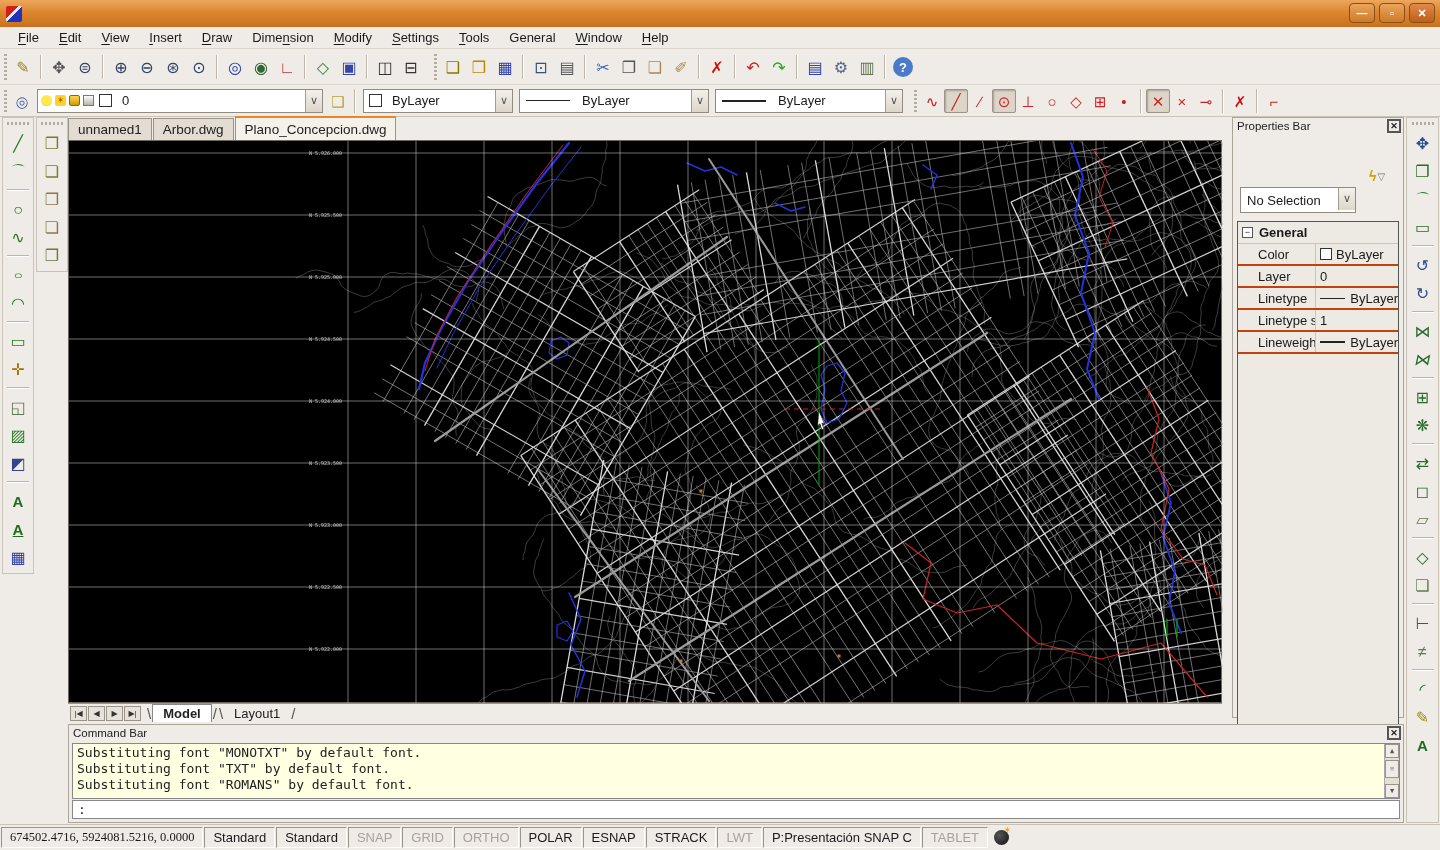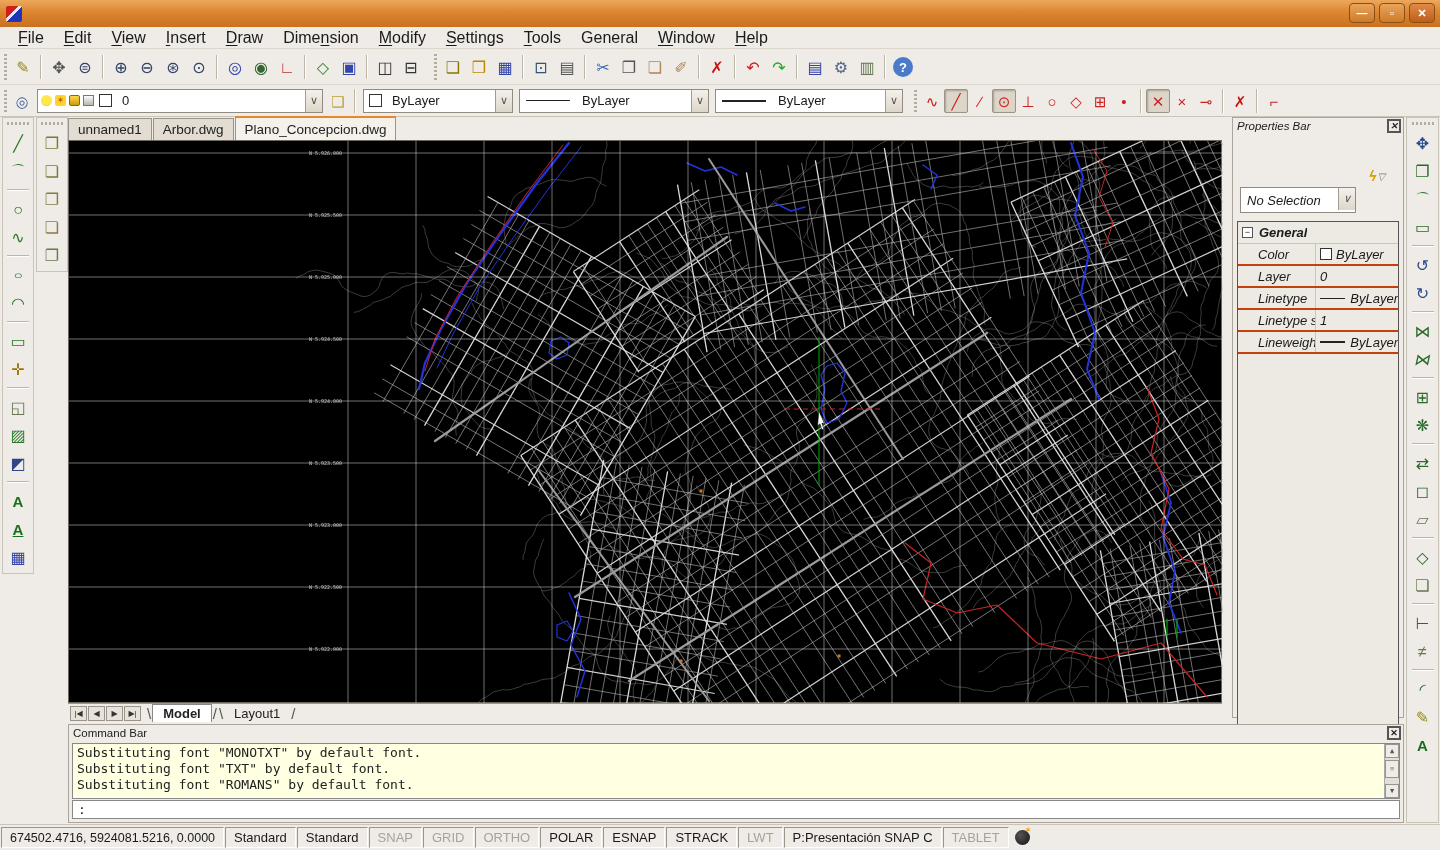--- a/index.html
+++ b/index.html
@@ -16,21 +16,21 @@
     font-size:13px; text-shadow:0 1px 1px rgba(0,0,0,.4); }
   .winbtns { position:absolute; right:5px; top:3px; display:flex; gap:4px; }
   .winbtns .tbtn { width:24px; height:20px; border-radius:4px; border:1px solid #8a5013;
     background:linear-gradient(#E9A45C,#CE7B28); color:#fff; font-size:11px; line-height:18px;
     text-align:center; font-weight:bold; }
   .winbtns .tbtn:last-child { background:linear-gradient(#E08A4A,#BF5E1A); }
 
   
   .menubar { position:absolute; left:0; top:27px; width:1440px; height:22px; background:#EFEBE7;
     display:flex; align-items:center; padding-left:8px; border-bottom:1px solid #DCD6CC; }
-  .menu-item { padding:2px 10px; font-size:16px; }
+  .menu-item { padding:2px 10px; font-size:13px; }
   .menu-item u { text-underline-offset:2px; }
 
   
   .tbrow { position:absolute; left:0; width:1440px; background:#EFEBE7; display:flex; align-items:center; }
   .tb1 { top:49px; height:36px; border-bottom:1px solid #DCD6CC; }
   .tb2 { top:85px; height:32px; border-bottom:1px solid #C9C3B8; }
   .grip { width:6px; align-self:stretch; margin:3px 3px 3px 4px;
     background:repeating-linear-gradient(#EFEBE7 0 2px,#B3AC9F 2px 4px); width:3px; }
   .tbtn { display:inline-block; min-width:26px; height:26px; line-height:25px; text-align:center;
     font-size:16px; border:1px solid transparent; border-radius:2px; }
@@ -90,21 +90,21 @@
   .vcr { display:flex; margin-left:2px; }
   .vcr .tbtn { min-width:17px; height:15px; line-height:14px; font-size:8px; border:1px solid #9A948A;
     background:#E8E3DA; border-radius:0; margin-right:1px; color:#222; }
   .mtabs { display:flex; align-items:center; height:19px; margin-left:4px; }
   .mtab { position:relative; padding:0 10px; line-height:17px; font-size:13px; color:#222; }
   .mtab.active { background:#fff; font-weight:bold; border:1px solid #888; border-bottom:none; }
   .mslash { color:#555; font-size:15px; padding:0 1px; }
 
   
   .props { position:absolute; left:1232px; top:117px; width:172px; height:601px; background:#EFEBE7;
-    border:1px solid #ABA49A;font-style:italic; }
+    border:1px solid #ABA49A; }
   .paneltitle { height:17px; font-size:11.5px; padding:2px 4px; position:relative; color:#222; }
   .panelclose { position:absolute; right:2px; top:1px; width:14px; height:14px; border:2px solid #555;
     font-size:9px; line-height:10px; text-align:center; font-weight:bold; background:#EFEBE7; }
   .propshead { display:flex; align-items:center; padding:4px 4px 6px; }
   .propshead .combo { flex:0 0 116px; height:26px;margin-top:48px; }
   .flash { font-size:14px; color:#D8A000; font-weight:bold; margin-left:10px; }
   .funnel { font-size:10px; color:#777; margin-left:1px; }
   .propgrid { margin:2px 4px; border:1px solid #555; background:#EDE9E3; height:530px; overflow:hidden; }
   .prow { display:flex; border-bottom:2px solid #c2410c; height:22px; align-items:center; }
   .prow .plabel { width:78px; padding-left:20px; overflow:hidden; white-space:nowrap; border-right:1px solid #CCC5B8; align-self:stretch; display:flex; align-items:center; }
@@ -850,21 +850,21 @@
       <div class="vsb">
         <div class="sbtn">▲</div>
         <div class="sthumb">≡</div>
         <div class="sbtn down">▼</div>
       </div>
     </div>
     <div class="cmdinput">:</div>
   </div>
 
   <div class="statusbar">
-    <span class="scell" style="font-family:Liberation Sans, sans-serif;font-size:12.5px;text-align:right;">674502.4716, 5924081.5216, 0.0000</span>
+    <span class="scell" style="font-family:Liberation Serif, serif;font-size:12.5px;text-align:right;">674502.4716, 5924081.5216, 0.0000</span>
     <span style="display:flex;align-items:stretch;">
         <span class="scell">Standard</span>
         <span class="scell">Standard</span>
         <span class="scell off">SNAP</span>
         <span class="scell off">GRID</span>
         <span class="scell off">ORTHO</span>
         <span class="scell">POLAR</span>
         <span class="scell">ESNAP</span>
         <span class="scell">STRACK</span>
         <span class="scell off">LWT</span>

